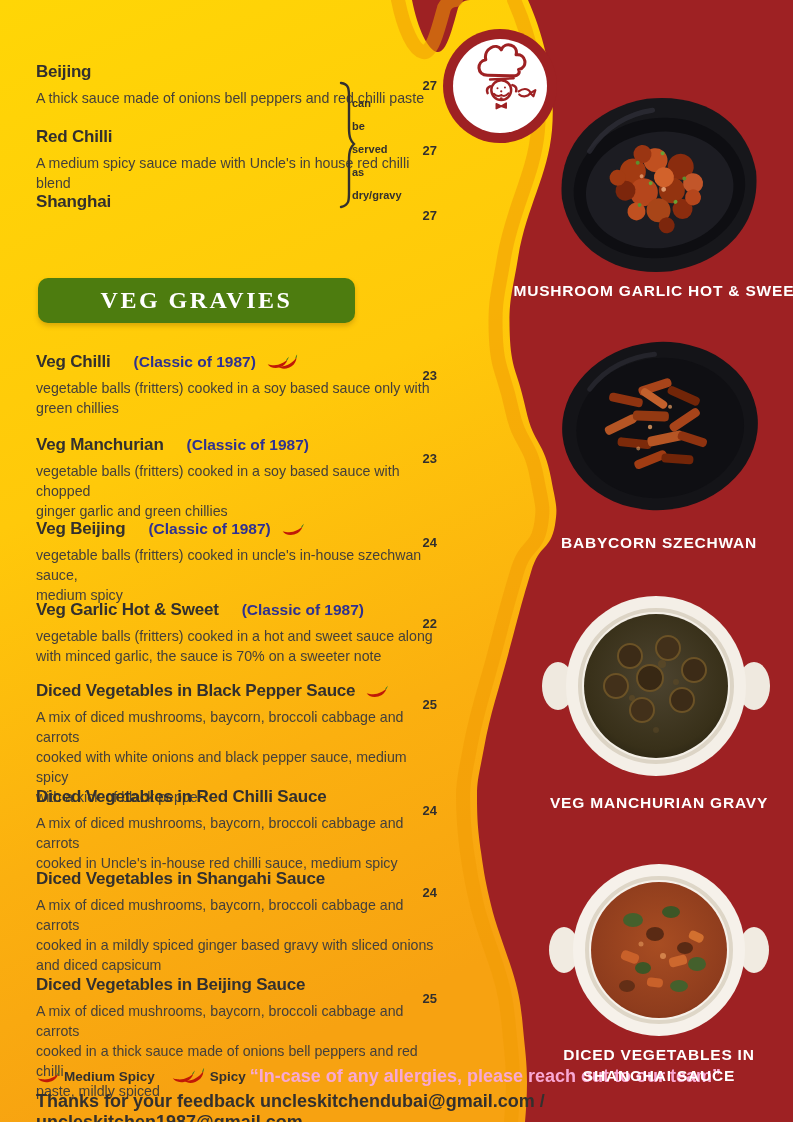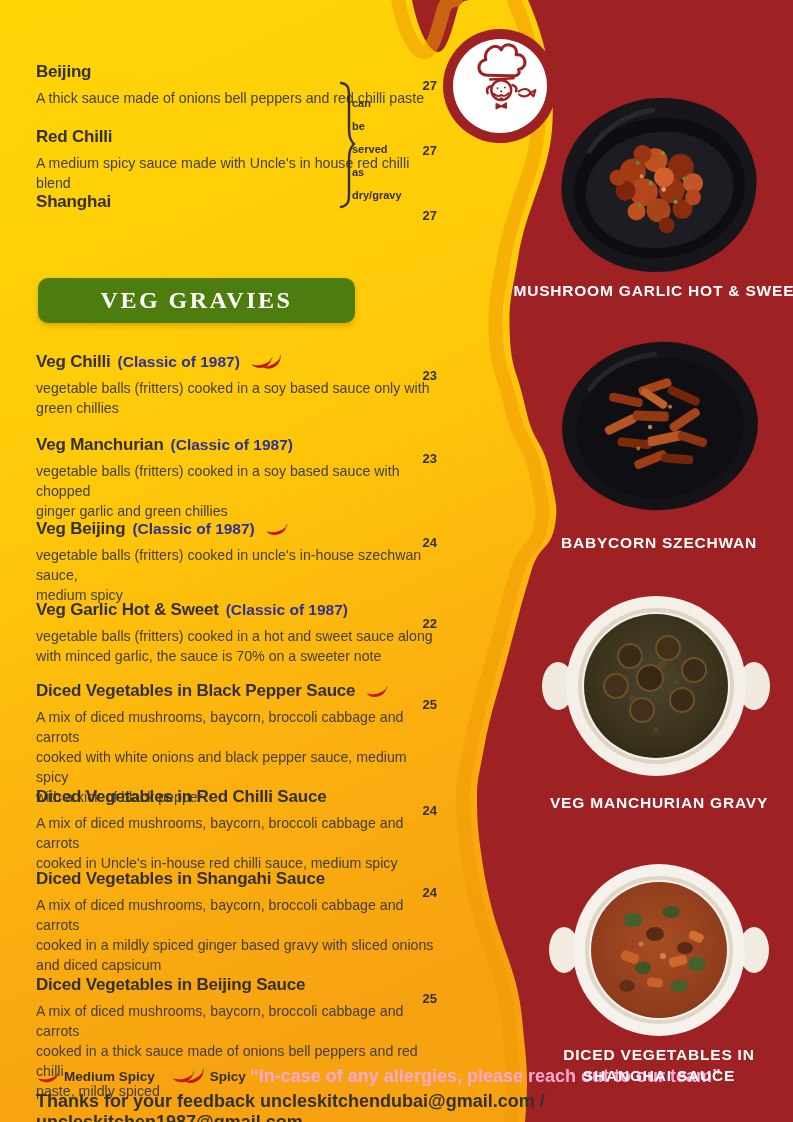--- a/index.html
+++ b/index.html
@@ -3,21 +3,21 @@
 <meta charset="utf-8">
 <style>
   html,body{margin:0;padding:0;background:#6b1517;}
   .page{position:relative;width:793px;height:1122px;background:#9E2123;overflow:hidden;
         font-family:"Liberation Sans",sans-serif;}
   .bg{position:absolute;inset:0;}
   
   .item{position:absolute;left:36px;width:401px;color:#33302E;}
   .trow{position:relative;display:flex;align-items:center;height:20px;}
   .iname{font-weight:700;font-size:17px;letter-spacing:-0.2px;white-space:nowrap;}
-  .itag{font-weight:700;font-size:15.5px;color:#2E3192;margin-left:7px;white-space:nowrap;}
+  .itag{font-weight:700;font-size:15.5px;color:#2E3192;margin-left:23px;white-space:nowrap;}
   .itag:empty{display:none;}
   .price{position:absolute;right:0;top:16px;font-weight:700;font-size:13px;}
   .idesc{margin-top:6px;font-size:14.2px;line-height:20px;color:#45403B;white-space:pre-line;}
   .chilis{display:flex;align-items:center;margin-left:10px;}
   .chili-svg{display:block;}
   .chili-svg + .chili-svg{margin-left:-13px;transform:rotate(-14deg);}
   
   .section-pill{position:absolute;left:38px;top:278px;width:317px;height:45px;background:#4d7c0f;
         border-radius:10px;display:flex;align-items:center;justify-content:center;
         box-shadow:0 3px 5px rgba(130,85,0,.3);}

